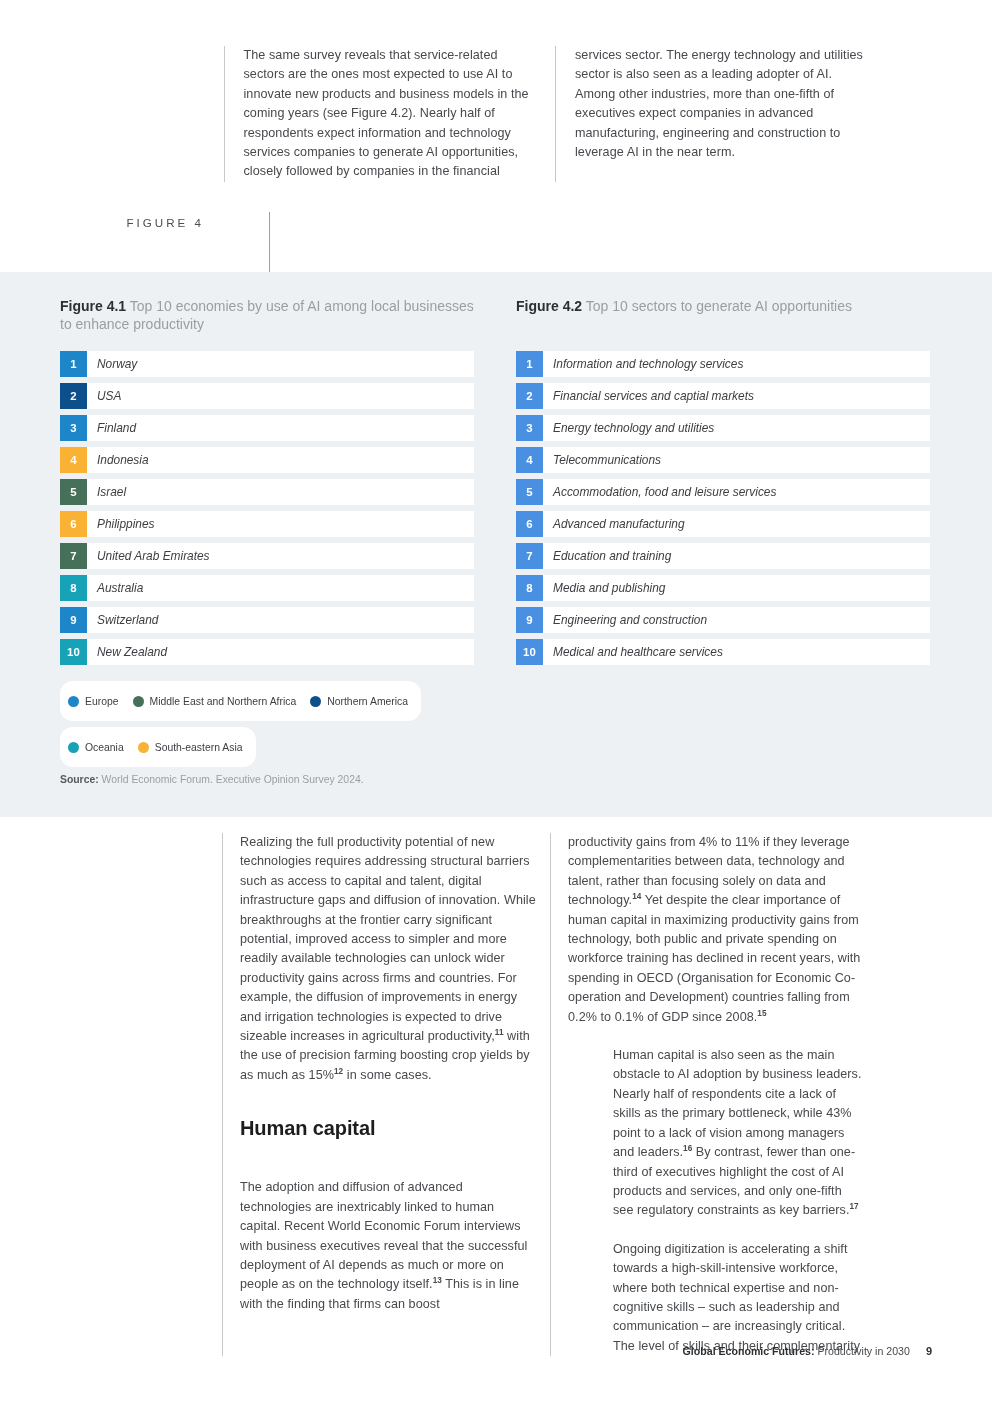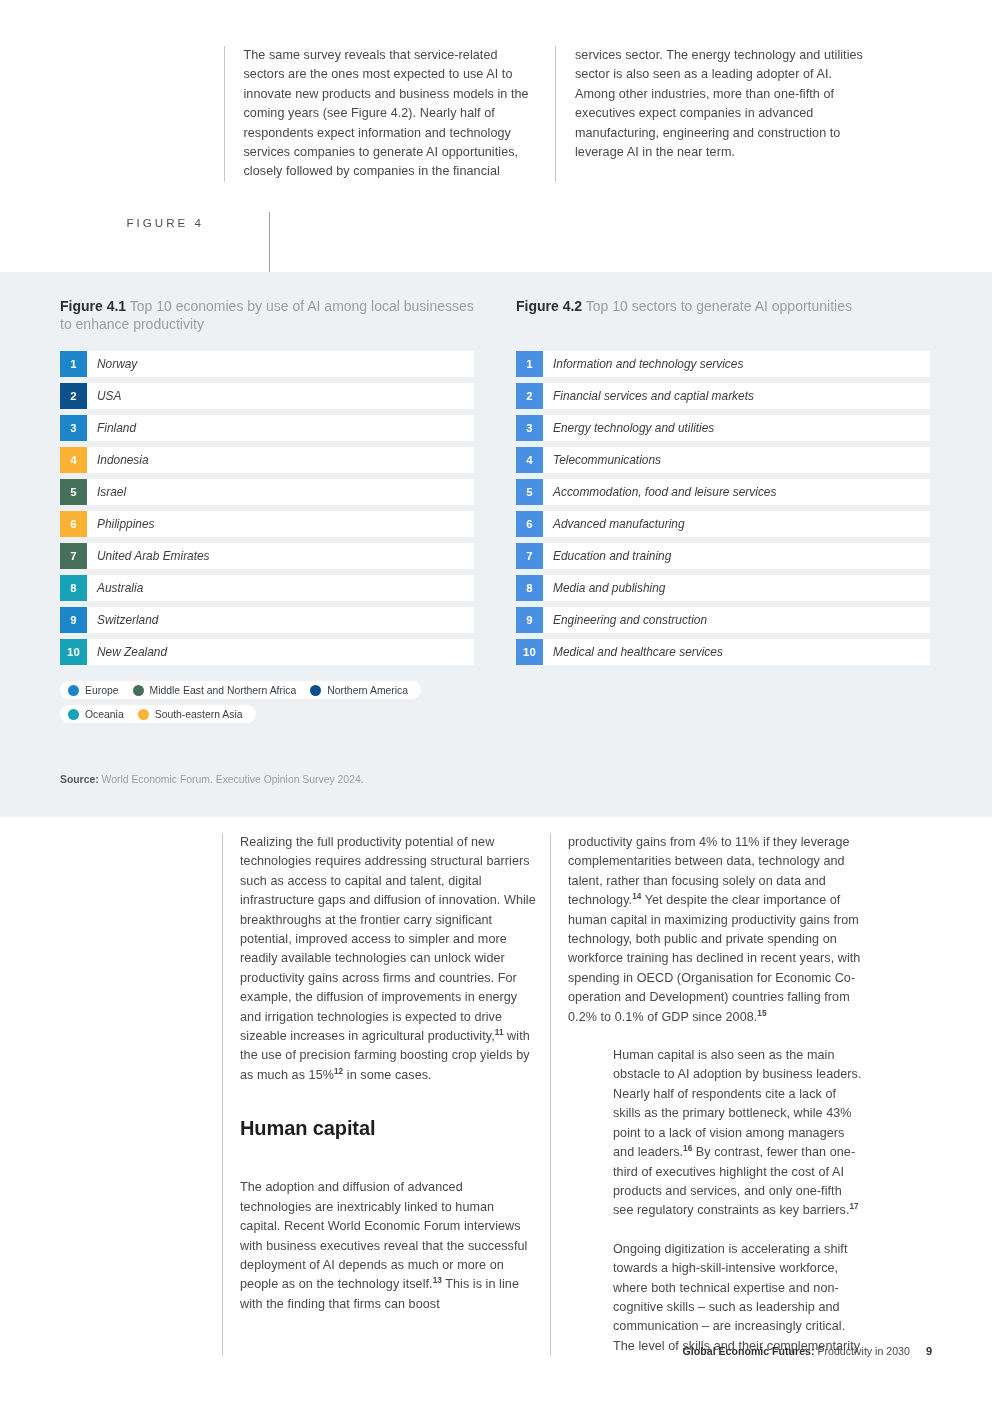--- a/index.html
+++ b/index.html
@@ -152,21 +152,21 @@
 
   
   .legend {
     margin-top: 16px;
   }
   .legend-line {
     display: inline-flex;
     align-items: center;
     background: #ffffff;
     border-radius: 13px;
-    height: 18px;
+    height: 40px;
     padding: 0 13px 0 8px;
     margin-bottom: 6px;
   }
   .legend-item {
     display: inline-flex;
     align-items: center;
     margin-right: 14px;
   }
   .legend-item:last-child { margin-right: 0; }
   .legend-dot {

